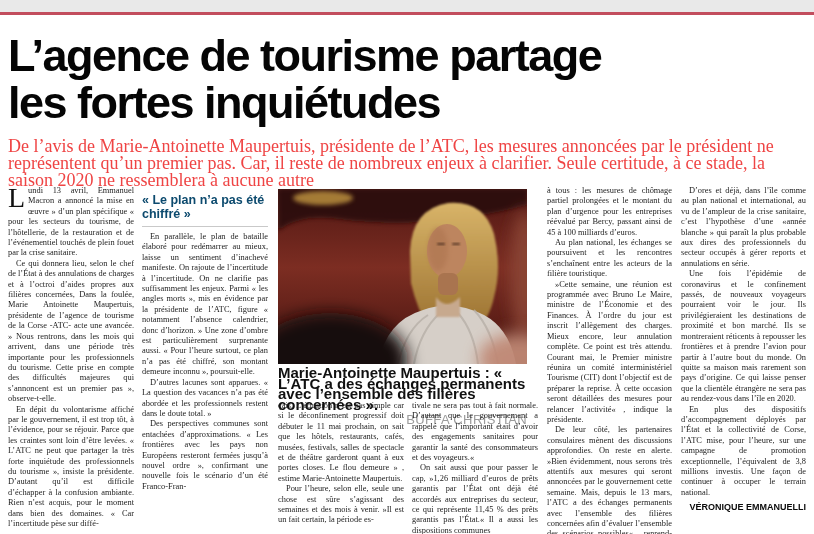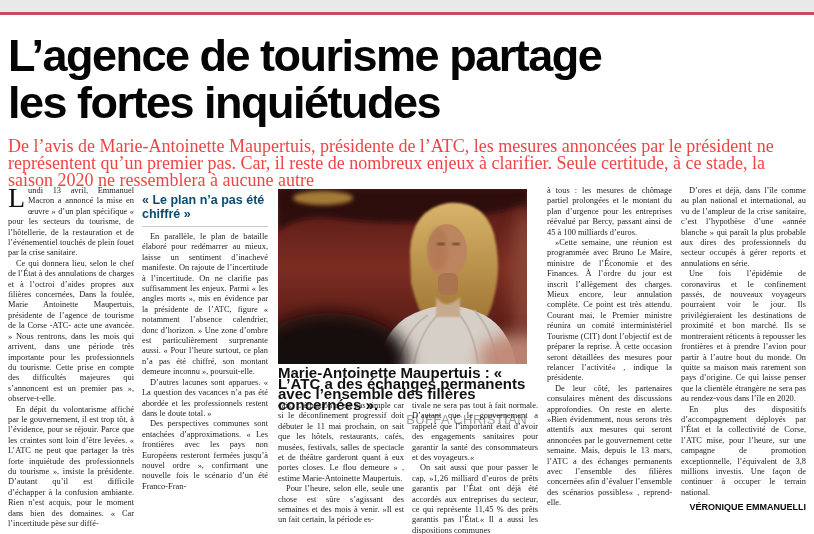--- a/index.html
+++ b/index.html
@@ -126,20 +126,21 @@
   <div class="col" id="col4">
     <div class="cont">
         <p>tivale ne sera pas tout à fait normale. D’autant que le gouvernement a rappelé que l’important était d’avoir des engagements sanitaires pour garantir la santé des consommateurs et des voyageurs.«</p>
         <p>On sait aussi que pour passer le cap, »1,26 milliard d’euros de prêts garantis par l’État ont déjà été accordés aux entreprises du secteur, ce qui représente 11,45 % des prêts garantis pas l’État.« Il a aussi les dispositions communes</p>
       </div>
   </div>
 
   <div class="col" id="col5">
     <div class="cont">
         <p>à tous : les mesures de chômage partiel prolongées et le montant du plan d’urgence pour les entreprises réévalué par Bercy, passant ainsi de 45 à 100 milliards d’euros.</p>
+        <p>Au plan national, les échanges se poursuivent et les rencontres s’enchaînent entre les acteurs de la filière touristique.</p>
         <p>»Cette semaine, une réunion est programmée avec Bruno Le Maire, ministre de l’Économie et des Finances. À l’ordre du jour est inscrit l’allègement des charges. Mieux encore, leur annulation complète. Ce point est très attendu. Courant mai, le Premier ministre réunira un comité interministériel Tourisme (CIT) dont l’objectif est de préparer la reprise. À cette occasion seront détaillées des mesures pour relancer l’activité« , indique la présidente.</p>
         <p>De leur côté, les partenaires consulaires mènent des discussions approfondies. On reste en alerte. »Bien évidemment, nous serons très attentifs aux mesures qui seront annoncées par le gouvernement cette semaine. Mais, depuis le 13 mars, l’ATC a des échanges permanents avec l’ensemble des filières concernées afin d’évaluer l’ensemble des scénarios possibles« , reprend-elle.</p>
       </div>
   </div>
 
   <div class="col" id="col6">
     <div>
         <p>D’ores et déjà, dans l’île comme au plan national et international, au vu de l’ampleur de la crise sanitaire, c’est l’hypothèse d’une «année blanche » qui paraît la plus probable aux dires des professionnels du secteur occupés à gérer reports et annulations en série.</p>
         <p>Une fois l’épidémie de coronavirus et le confinement passés, de nouveaux voyageurs pourraient voir le jour. Ils privilégieraient les destinations de proximité et bon marché. Ils se montreraient réticents à repousser les frontières et à prendre l’avion pour partir à l’autre bout du monde. On quitte sa maison mais rarement son pays d’origine. Ce qui laisse penser que la clientèle étrangère ne sera pas au rendez-vous dans l’île en 2020.</p>
         <p>En plus des dispositifs d’accompagnement déployés par l’État et la collectivité de Corse, l’ATC mise, pour l’heure, sur une campagne de promotion exceptionnelle, l’équivalent de 3,8 millions investis. Une façon de continuer à occuper le terrain national.</p>

